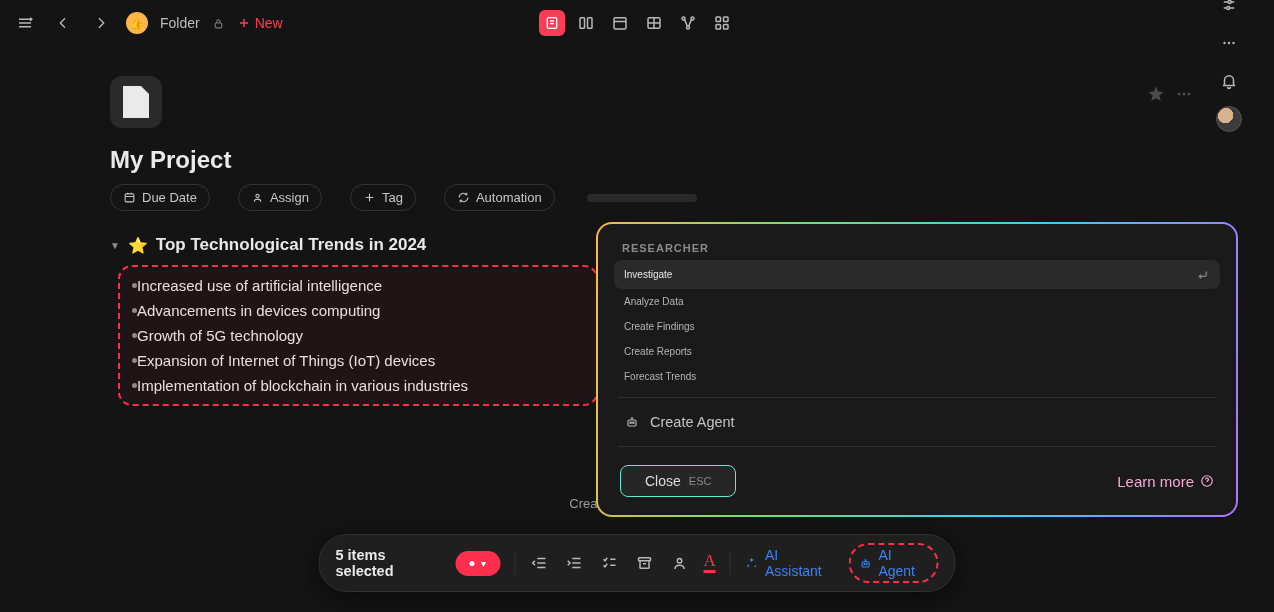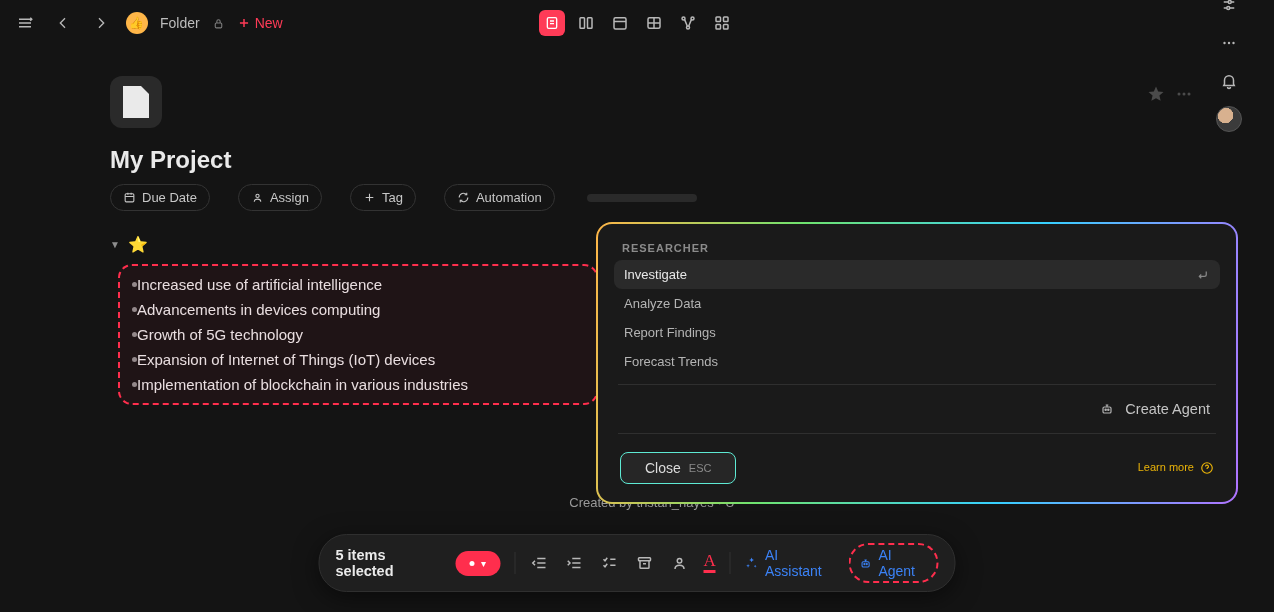--- a/index.html
+++ b/index.html
@@ -94,35 +94,35 @@
     border-radius:16px; padding:2px;
     background: linear-gradient(100deg,#ffb648,#6fe36f 30%,#37d0ff 65%,#b073ff);
   }
   .ai-pop-inner {
     background:#1a1a1a; border-radius:14px; padding:14px 16px;
   }
   .ai-cat {
     font-size:11px; letter-spacing:1px; color:#8b8b8b; font-weight:600; padding:4px 8px 6px;
   }
   .ai-item {
-    display:flex;align-items:flex-end;justify-content:space-between;
-    padding:7px 10px; border-radius:8px; font-size:13px; color:#b4b4b4;
+    display:flex;align-items:center;justify-content:space-between;
+    padding:7px 10px; border-radius:8px; font-size:10px; color:#b4b4b4;
     cursor:pointer;
   }
   .ai-item.hi { background:#2a2a2a; color:#e8e8e8;}
   .ai-item .enter { color:#888; }
   .ai-sep { border:none;border-top:1px solid #2f2f2f; margin:8px 4px;}
-  .ai-create { display:flex;align-items:center;gap:10px;padding:8px 10px;color:#c4c4c4;font-size:14.5px;cursor:pointer;justify-content:flex-end;}
+  .ai-create { display:flex;align-items:center;gap:10px;padding:8px 10px;color:#c4c4c4;font-size:14.5px;cursor:pointer;}
   .ai-footer { display:flex;justify-content:space-between;align-items:center; padding:10px 6px 4px;}
   .close-btn {
     display:flex;align-items:center;gap:8px; background:#262626; border:1px solid #5eead4;
     padding:7px 24px; border-radius:8px; font-size:14px; color:#dcdcdc; cursor:pointer;
   }
   .close-btn .esc { font-size:11px;color:#8a8a8a;}
-  .learn-more { color:#eab308; font-size:11px; display:flex;align-items:flex-start;gap:6px;cursor:pointer;}
+  .learn-more { color:#f9a8d4; font-size:15px; display:flex;align-items:center;gap:6px;cursor:pointer;}
   
   .float-bar {
     position:absolute; bottom:20px; left:50%; transform:translateX(-50%);
     background:#1f1f1f; border:1px solid #2f2f2f; border-radius:28px;
     padding:8px 16px; display:flex;align-items:center;gap:14px;
     box-shadow:0 6px 24px rgba(0,0,0,.5);
   }
   .sel-count { font-size:14.5px; font-weight:600; color:#eaeaea;}
   .pill {
     display:flex;align-items:center;gap:6px; background:#ff2e4d;
@@ -303,20 +303,21 @@
             <circle cx="12" cy="12" r="1.8"></circle>
             <circle cx="18" cy="12" r="1.8"></circle>
           </svg>
       </span>
     </div>
   </div>
 
   <div class="heading-row">
     <span class="caret">▼</span>
     <span class="star">⭐</span>
+    <span class="htxt">Top Technological Trends in 2024</span>
   </div>
 
   <div class="bullet-region">
     <div class="sel-outline"></div>
     <ul class="bullets" id="bullet-list">
         <li>
           <span class="dot"></span>
           <span>Increased use of artificial intelligence</span>
         </li>
         <li>
@@ -353,21 +354,24 @@
             <svg viewBox="0 0 24 24" width="15" height="15" fill="none" stroke="currentColor" stroke-width="2">
               <path d="M18 7v5a3 3 0 0 1-3 3H7"></path>
               <path d="M10 12l-3 3 3 3"></path>
             </svg>
           </span>
         </div>
         <div class="ai-item">
           <span>Analyze Data</span>
         </div>
         <div class="ai-item">
-          <span>Report Findings</span>
+          <span>Create Findings</span>
+        </div>
+        <div class="ai-item">
+          <span>Create Reports</span>
         </div>
         <div class="ai-item">
           <span>Forecast Trends</span>
         </div>
       </div>
     <hr class="ai-sep">
     <div class="ai-create">
       <svg viewBox="0 0 24 24" width="16" height="16" fill="none" stroke="#b4b4b4" stroke-width="1.8">
           <rect x="6" y="9" width="12" height="9" rx="2"></rect>
           <circle cx="10" cy="13" r="1"></circle>

